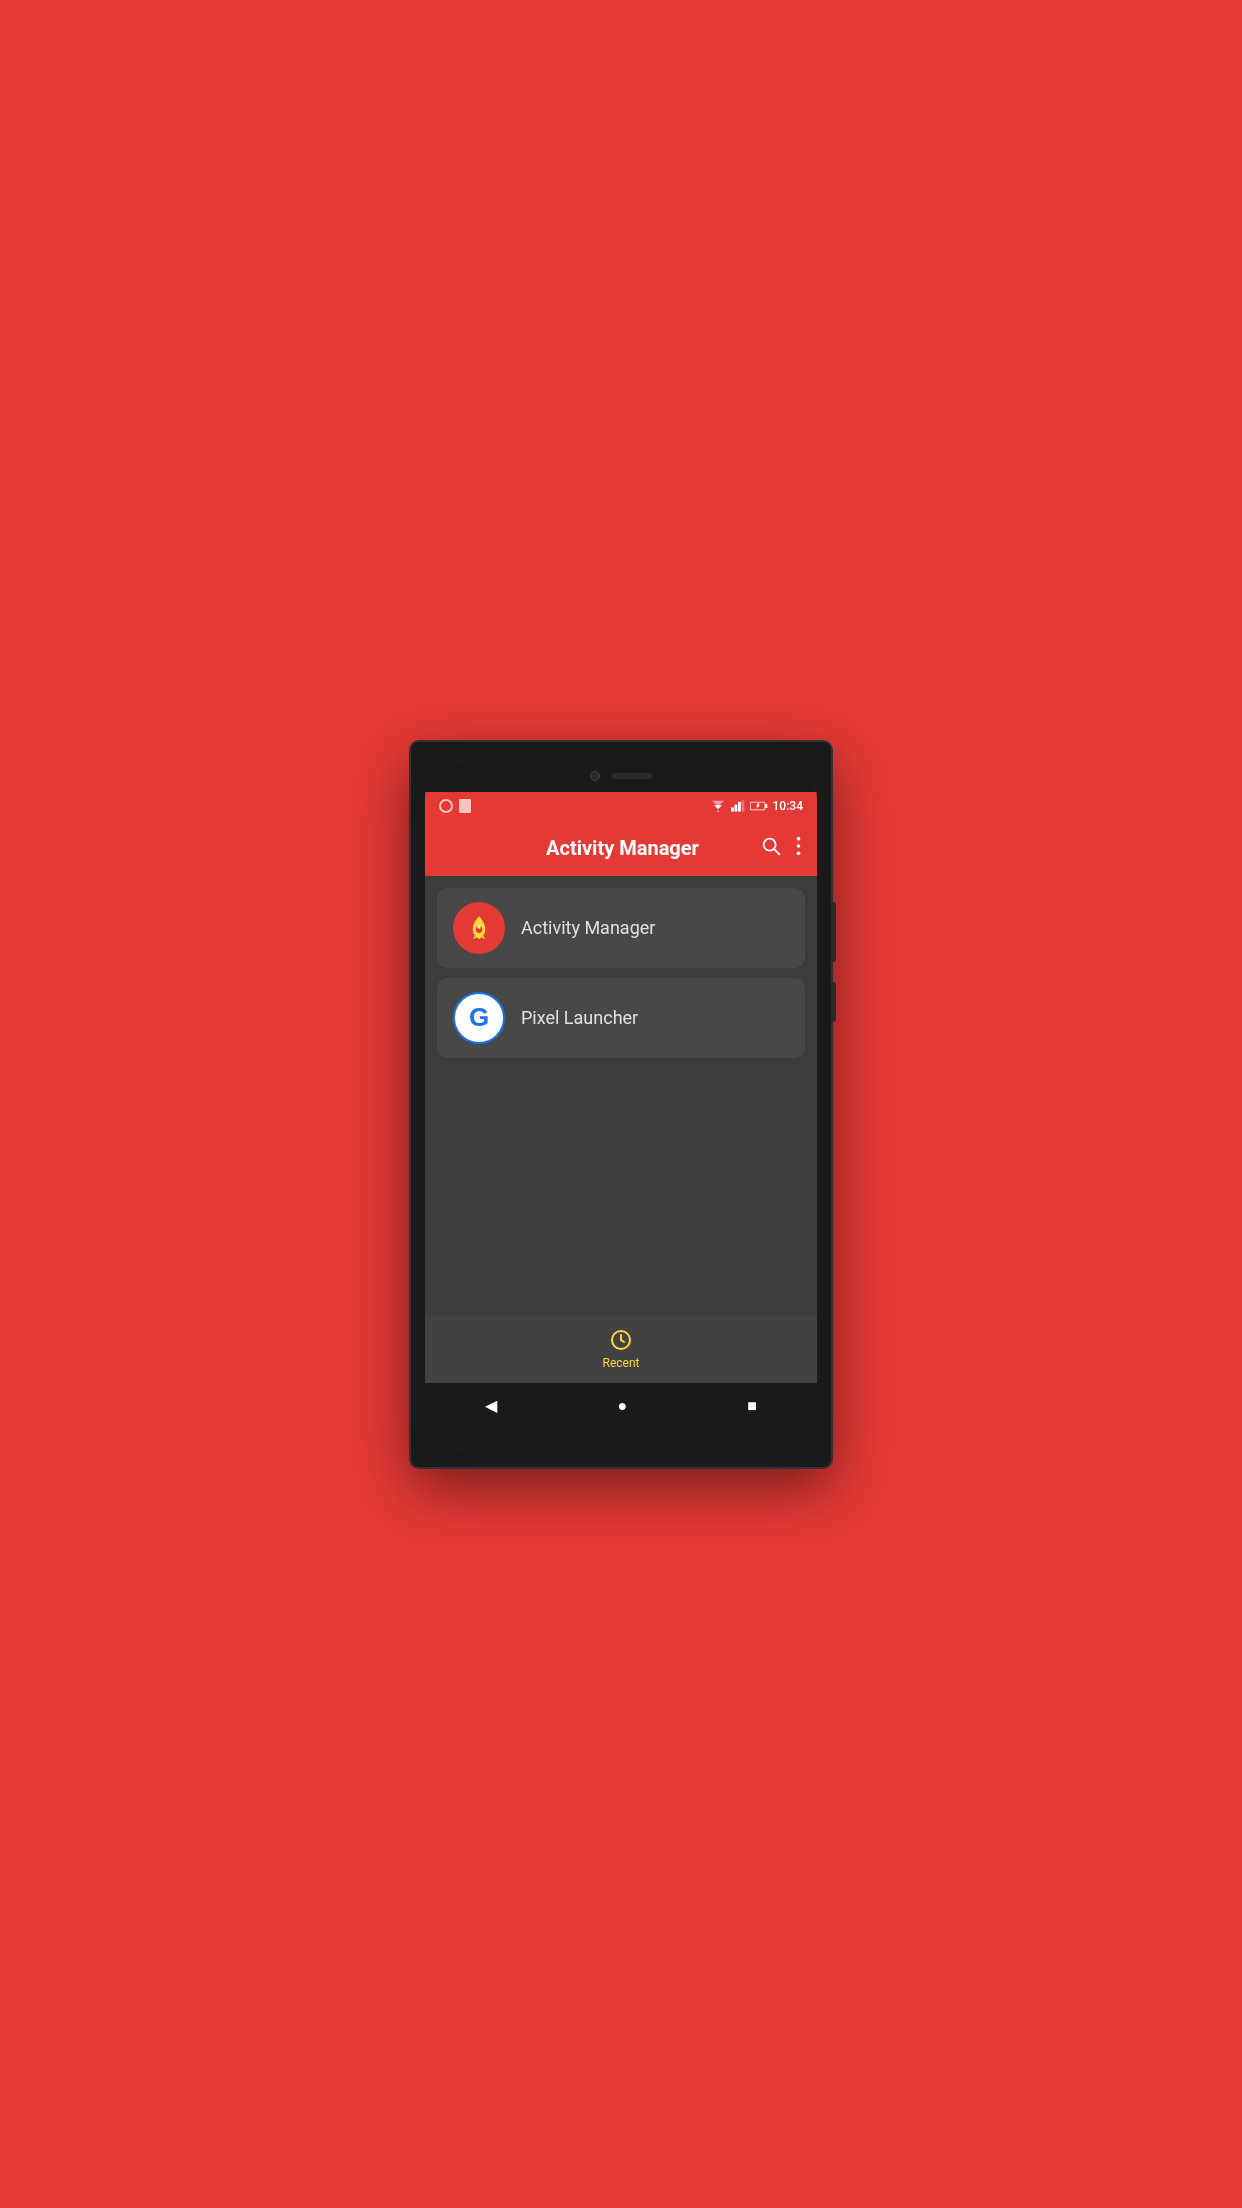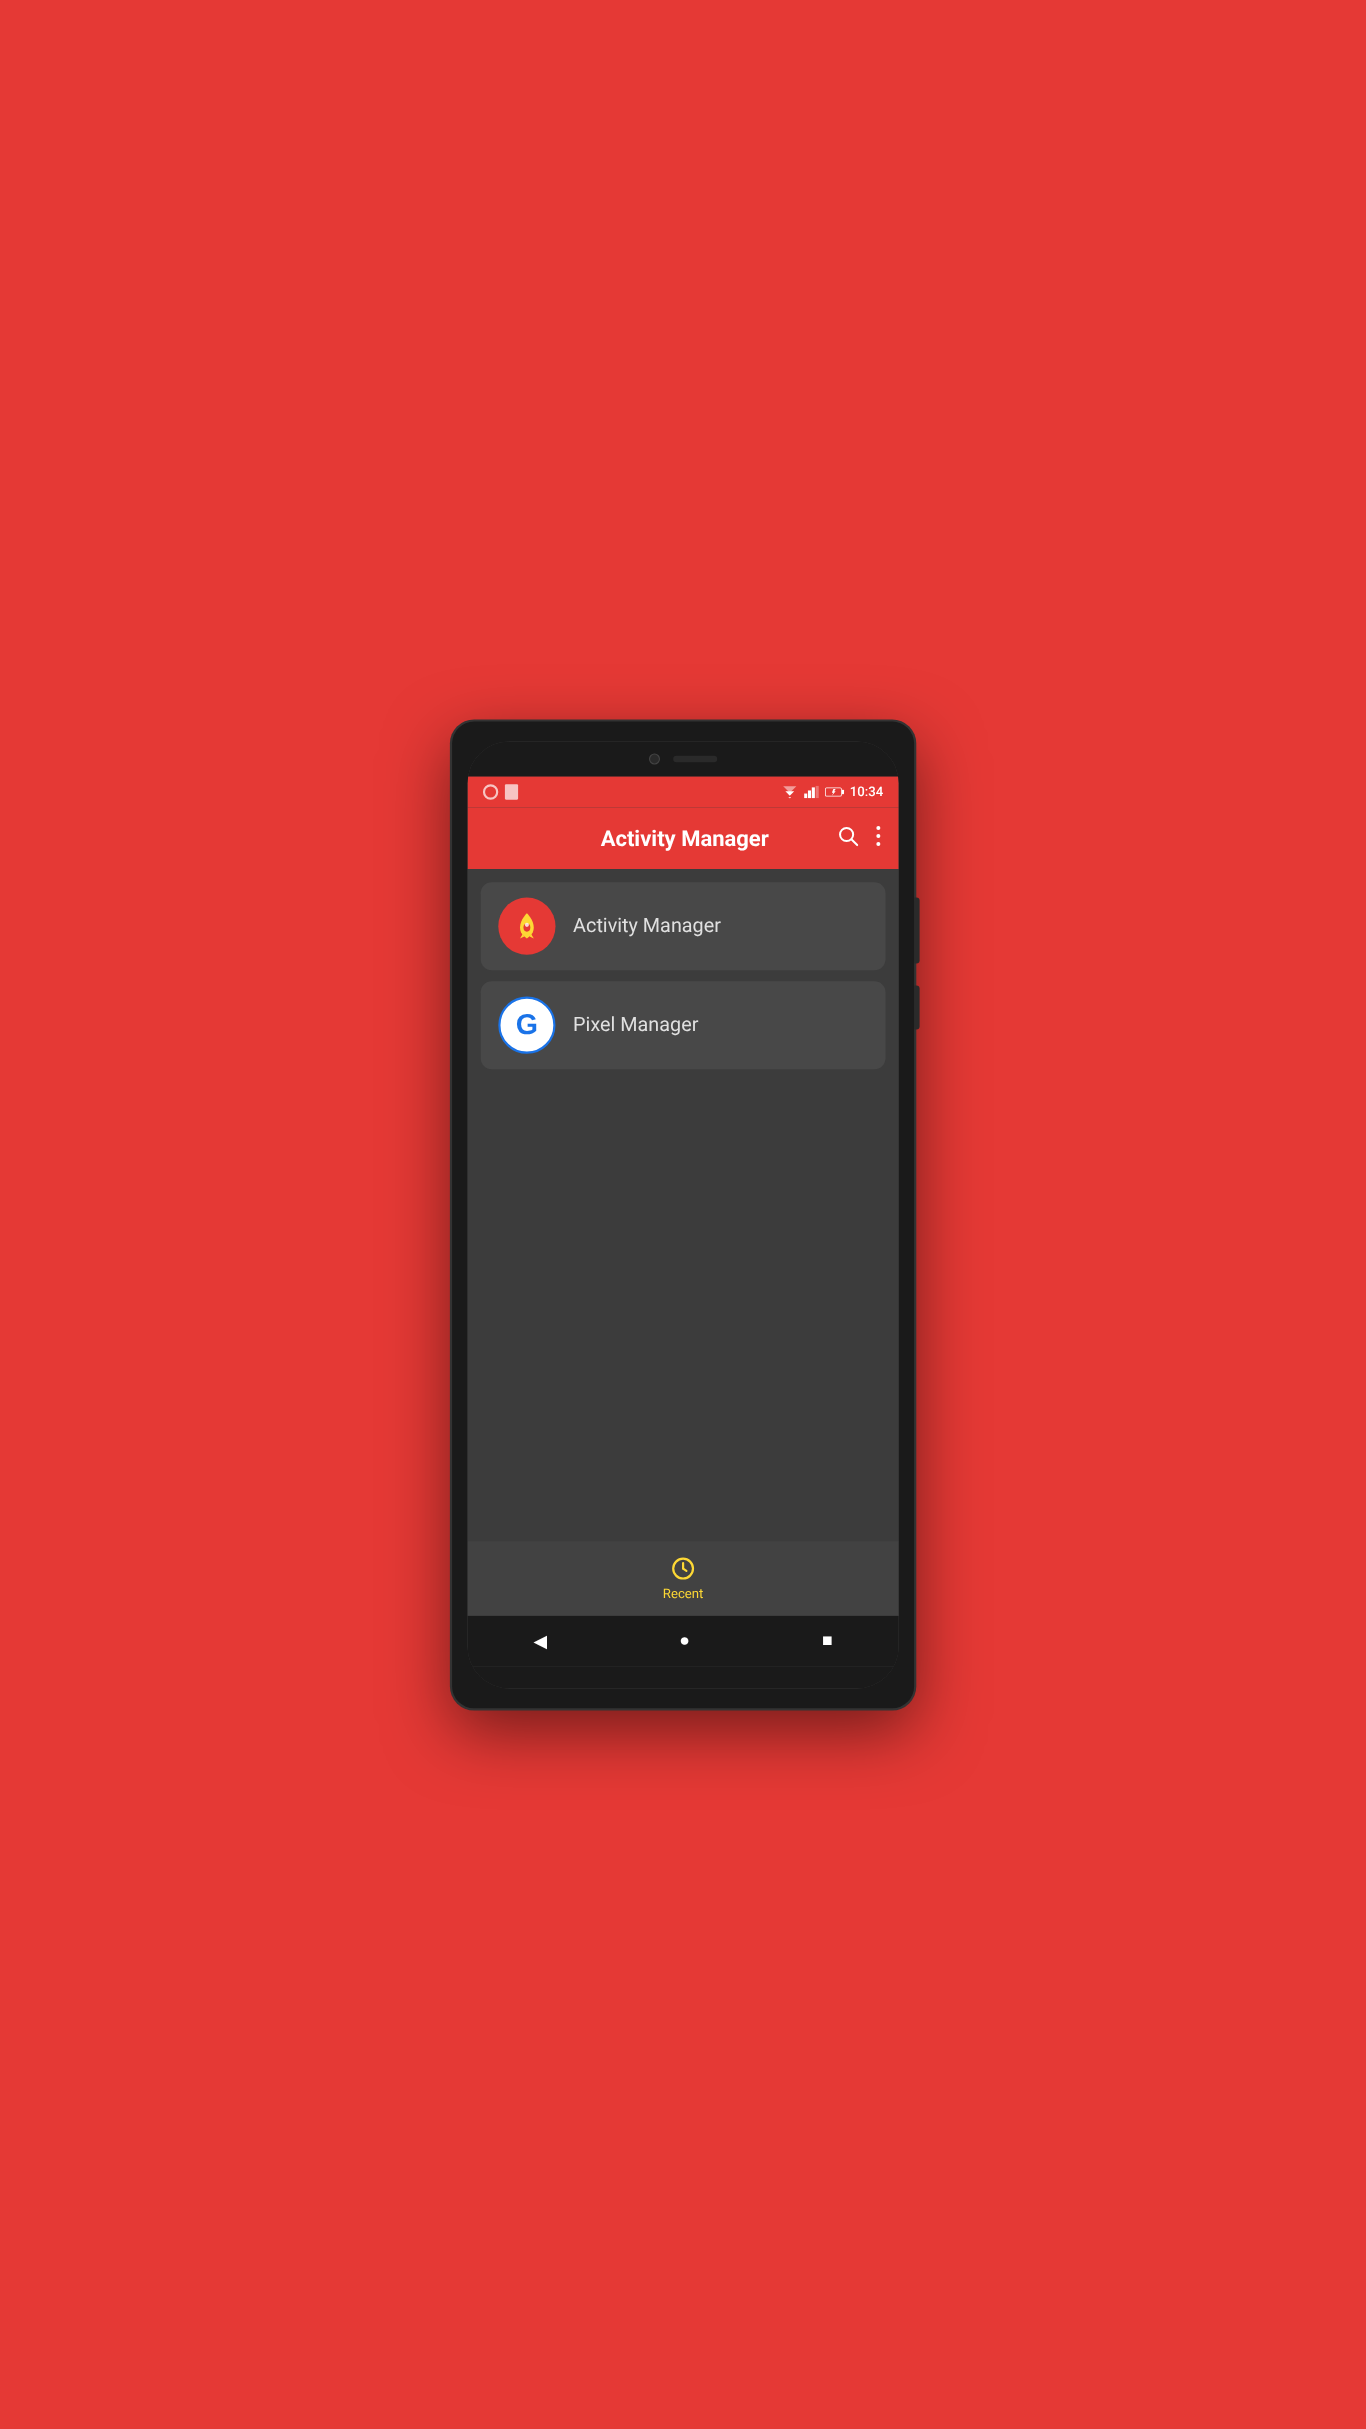--- a/index.html
+++ b/index.html
@@ -8,23 +8,23 @@
       background-color: #e53935;
       display: flex;
       justify-content: center;
       align-items: center;
       min-height: 100vh;
       font-family: 'Roboto', Arial, sans-serif;
     }
 
     .phone-outer {
       width: 420px;
-      height: 897px;
+      height: 725px;
       background: #1a1a1a;
-      border-radius: 20px;
+      border-radius: 8px;
       padding: 18px 14px;
       box-shadow: 0 0 0 2px #333, 0 20px 60px rgba(0,0,0,0.5);
       position: relative;
       display: flex;
       flex-direction: column;
     }
 
     
     .phone-outer::before {
       content: '';
@@ -349,21 +349,21 @@
             <circle cx="12" cy="11" r="1.5" fill="white" opacity="0.8"></circle>
           </svg>
         </div>
         <span class="app-label">Activity Manager</span>
       </div>
 
       <div class="app-item">
         <div class="app-icon app-icon-pl">
           <span class="google-g">G</span>
         </div>
-        <span class="app-label">Pixel Manager</span>
+        <span class="app-label">Pixel Launcher</span>
       </div>
 
     </div>
 
     <div class="bottom-nav">
 
       <div class="nav-item active">
         <svg width="24" height="24" viewBox="0 0 24 24" fill="#fdd835">
           <circle cx="12" cy="12" r="9" stroke="#fdd835" stroke-width="2" fill="none"></circle>
           <line x1="12" y1="7" x2="12" y2="12" stroke="#fdd835" stroke-width="2" stroke-linecap="round"></line>

